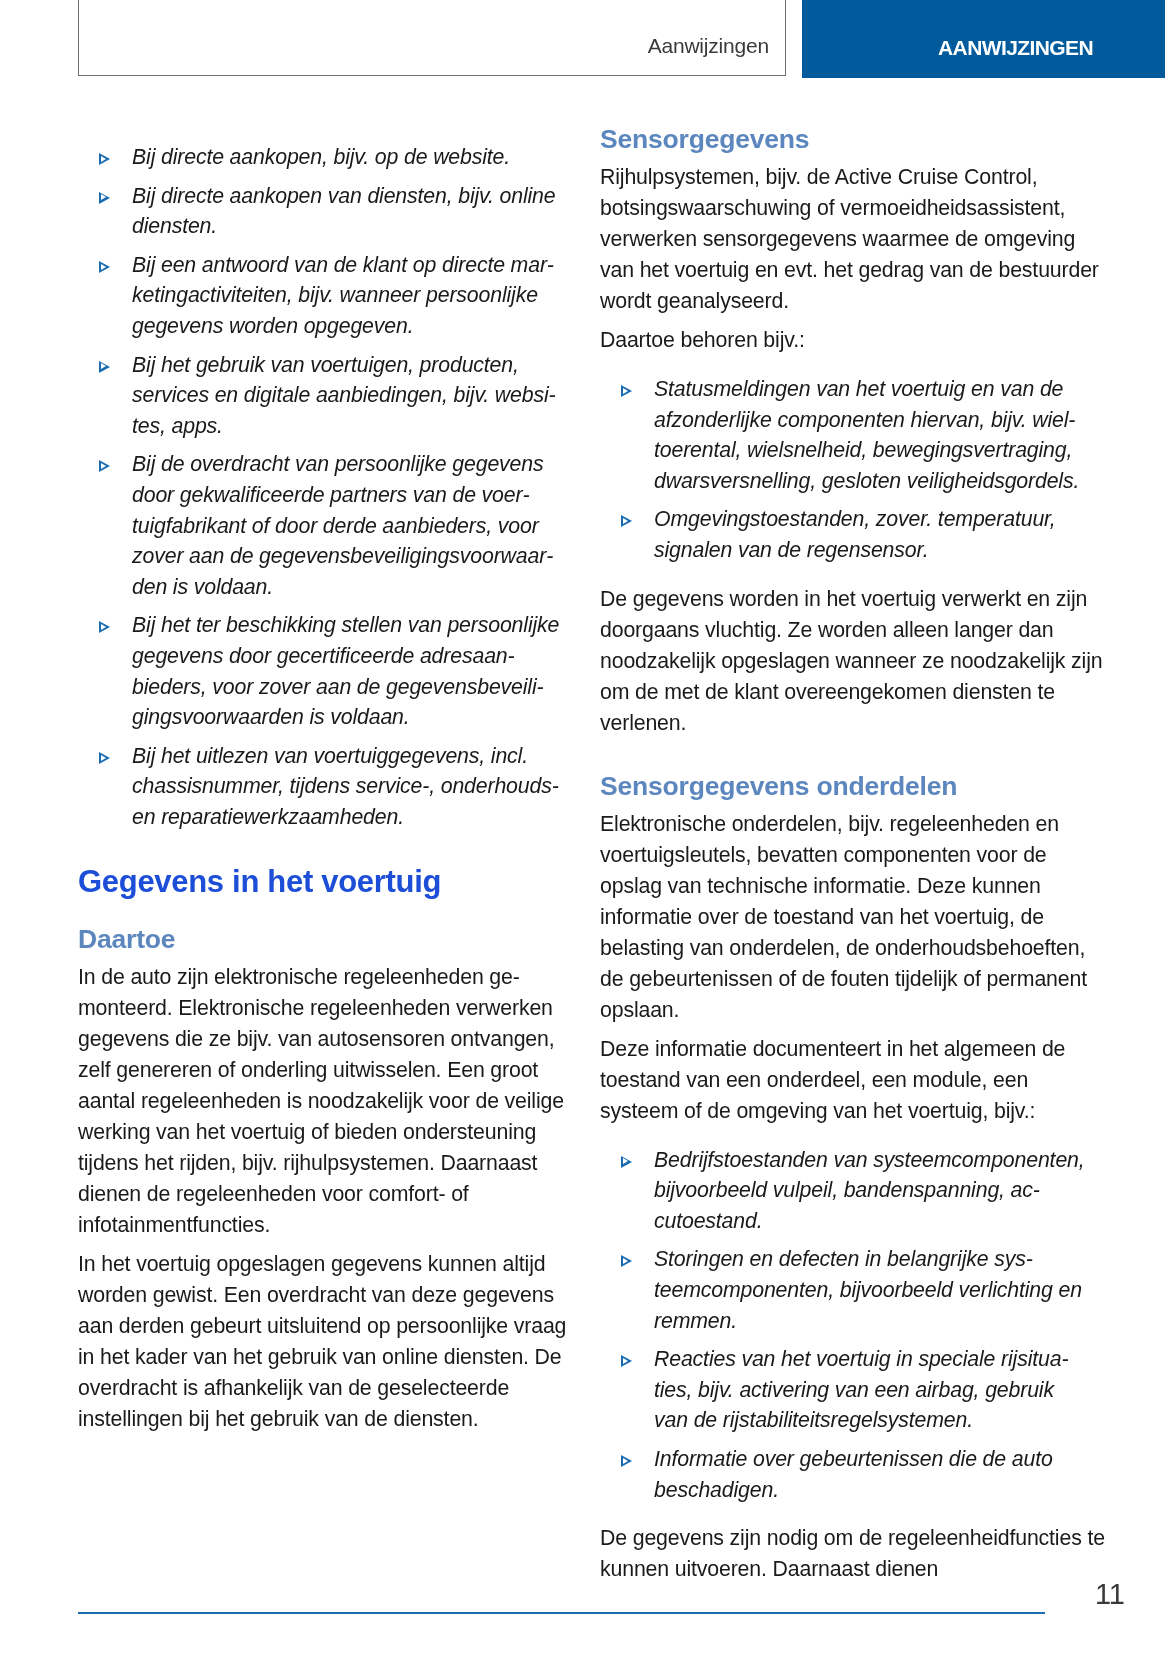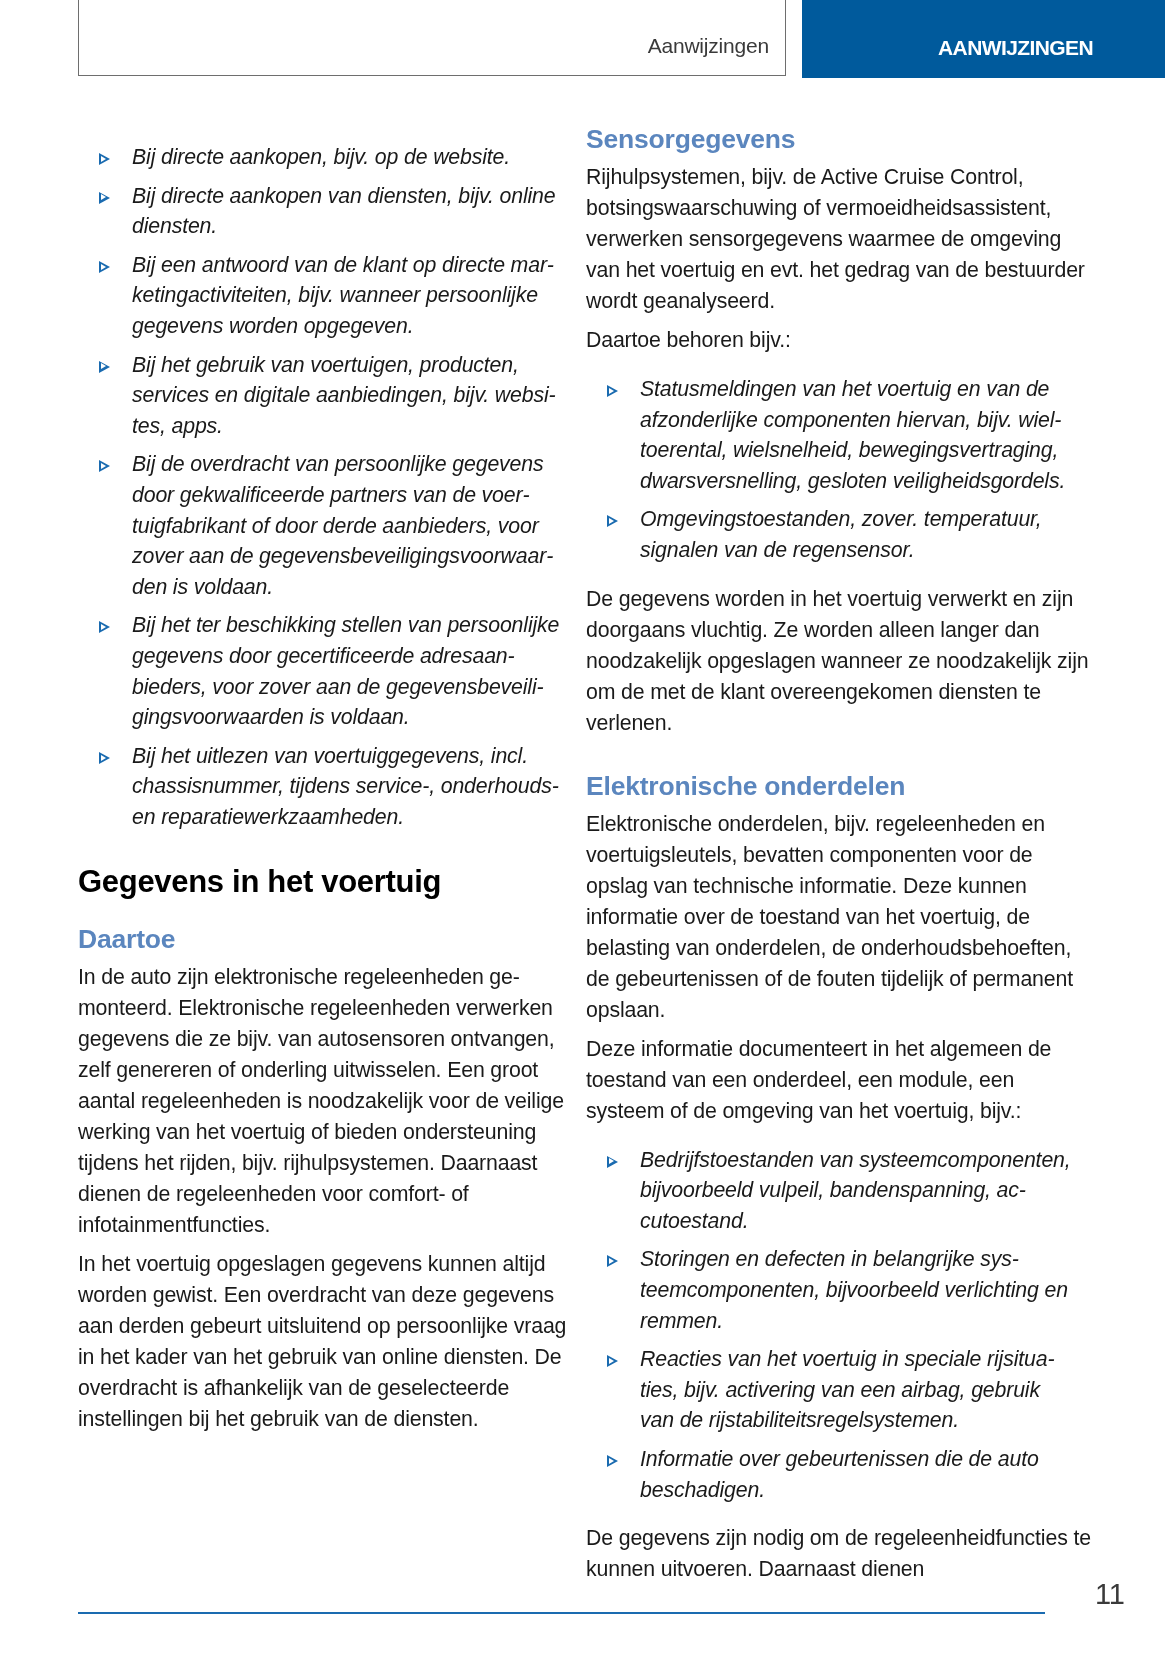--- a/index.html
+++ b/index.html
@@ -19,41 +19,41 @@
   .header-tab {
     position: absolute; left: 802px; top: 0; width: 363px; height: 78px;
     background: #005a9c; color: #ffffff;
   }
   .header-tab-label {
     position: absolute; left: 136px; top: 36px; font-size: 21px; font-weight: bold;
     letter-spacing: -0.6px;
   }
   .col { position: absolute; top: 124px; width: 500px; }
   .col-left { left: 78px; }
-  .col-right { left: 586px; width: 505px; }
+  .col-right { left: 600px; width: 505px; }
   .p {
     font-size: 21.3px; line-height: 31px; margin: 0 0 8px 0; letter-spacing: -0.15px;
   }
   ul.bl { list-style: none; margin: 18px; padding: 0; font-style: italic; }
   ul.bl li {
     position: relative; padding-left: 36px; font-size: 21.3px; line-height: 30.6px;
     margin: 0 0 8px 0; letter-spacing: -0.15px;
   }
   .tri {
     position: absolute; left: 3px; top: 11px; width: 0; height: 0;
     border-top: 6px solid transparent; border-bottom: 6px solid transparent;
     border-left: 11px solid #1a6bb0;
   }
   .tri::after {
     content: ""; position: absolute; left: -9px; top: -3.2px; width: 0; height: 0;
     border-top: 3.2px solid transparent; border-bottom: 3.2px solid transparent;
     border-left: 5.6px solid #ffffff;
   }
   .h1 {
-    color: #000000; font-weight: bold; font-size: 31px; line-height: 40px;
+    color: #1d4ed8; font-weight: bold; font-size: 31px; line-height: 40px;
     margin: 30px 0 20px 0; letter-spacing: -0.3px;
   }
   .h2 {
     color: #5b86be; font-weight: bold; font-size: 26.5px; line-height: 34px;
     margin: 0 0 6px 0; letter-spacing: -0.2px;
   }
   .h2.sp { margin-top: 30px; }
   .h2.first { margin-top: -2px; }
   .footer-line {
     position: absolute; left: 78px; top: 1612px; width: 967px; height: 2px; background: #1a6bb0;
@@ -91,21 +91,21 @@
 <div class="col col-right">
   <div class="h2 first">Sensorgegevens</div>
   <p class="p">Rijhulpsystemen, bijv. de Active Cruise Control, botsingswaarschuwing of vermoeidheidsassis­tent, verwerken sensorgegevens waarmee de omgeving van het voertuig en evt. het gedrag van de bestuurder wordt geanalyseerd.</p>
   <p class="p">Daartoe behoren bijv.:</p>
   <ul class="bl">
     <li><span class="tri"></span><span>Statusmeldingen van het voertuig en van de afzonderlijke componenten hiervan, bijv. wiel­toerental, wielsnelheid, bewegingsvertraging, dwarsversnelling, gesloten veiligheidsgordels.</span></li>
     <li><span class="tri"></span><span>Omgevingstoestanden, zover. temperatuur, sig­nalen van de regensensor.</span></li>
   </ul>
   <p class="p">De gegevens worden in het voertuig verwerkt en zijn doorgaans vluchtig. Ze worden alleen langer dan noodzakelijk opgeslagen wanneer ze nood­zakelijk zijn om de met de klant overeengekomen diensten te verlenen.</p>
 
-  <div class="h2 sp">Elektronische onderdelen</div>
+  <div class="h2 sp">Sensorgegevens onderdelen</div>
   <p class="p">Elektronische onderdelen, bijv. regeleenheden en voertuigsleutels, bevatten componenten voor de opslag van technische informatie. Deze kun­nen informatie over de toestand van het voertuig, de belasting van onderdelen, de onderhoudsbe­hoeften, de gebeurtenissen of de fouten tijdelijk of permanent opslaan.</p>
   <p class="p">Deze informatie documenteert in het algemeen de toestand van een onderdeel, een module, een systeem of de omgeving van het voertuig, bijv.:</p>
   <ul class="bl">
     <li><span class="tri"></span><span>Bedrijfstoestanden van systeemcomponen­ten, bijvoorbeeld vulpeil, bandenspanning, ac­cutoestand.</span></li>
     <li><span class="tri"></span><span>Storingen en defecten in belangrijke sys­teemcomponenten, bijvoorbeeld verlichting en remmen.</span></li>
     <li><span class="tri"></span><span>Reacties van het voertuig in speciale rijsitua­ties, bijv. activering van een airbag, gebruik van de rijstabiliteitsregelsystemen.</span></li>
     <li><span class="tri"></span><span>Informatie over gebeurtenissen die de auto beschadigen.</span></li>
   </ul>
   <p class="p">De gegevens zijn nodig om de regeleenheid­functies te kunnen uitvoeren. Daarnaast dienen</p>
 </div>

